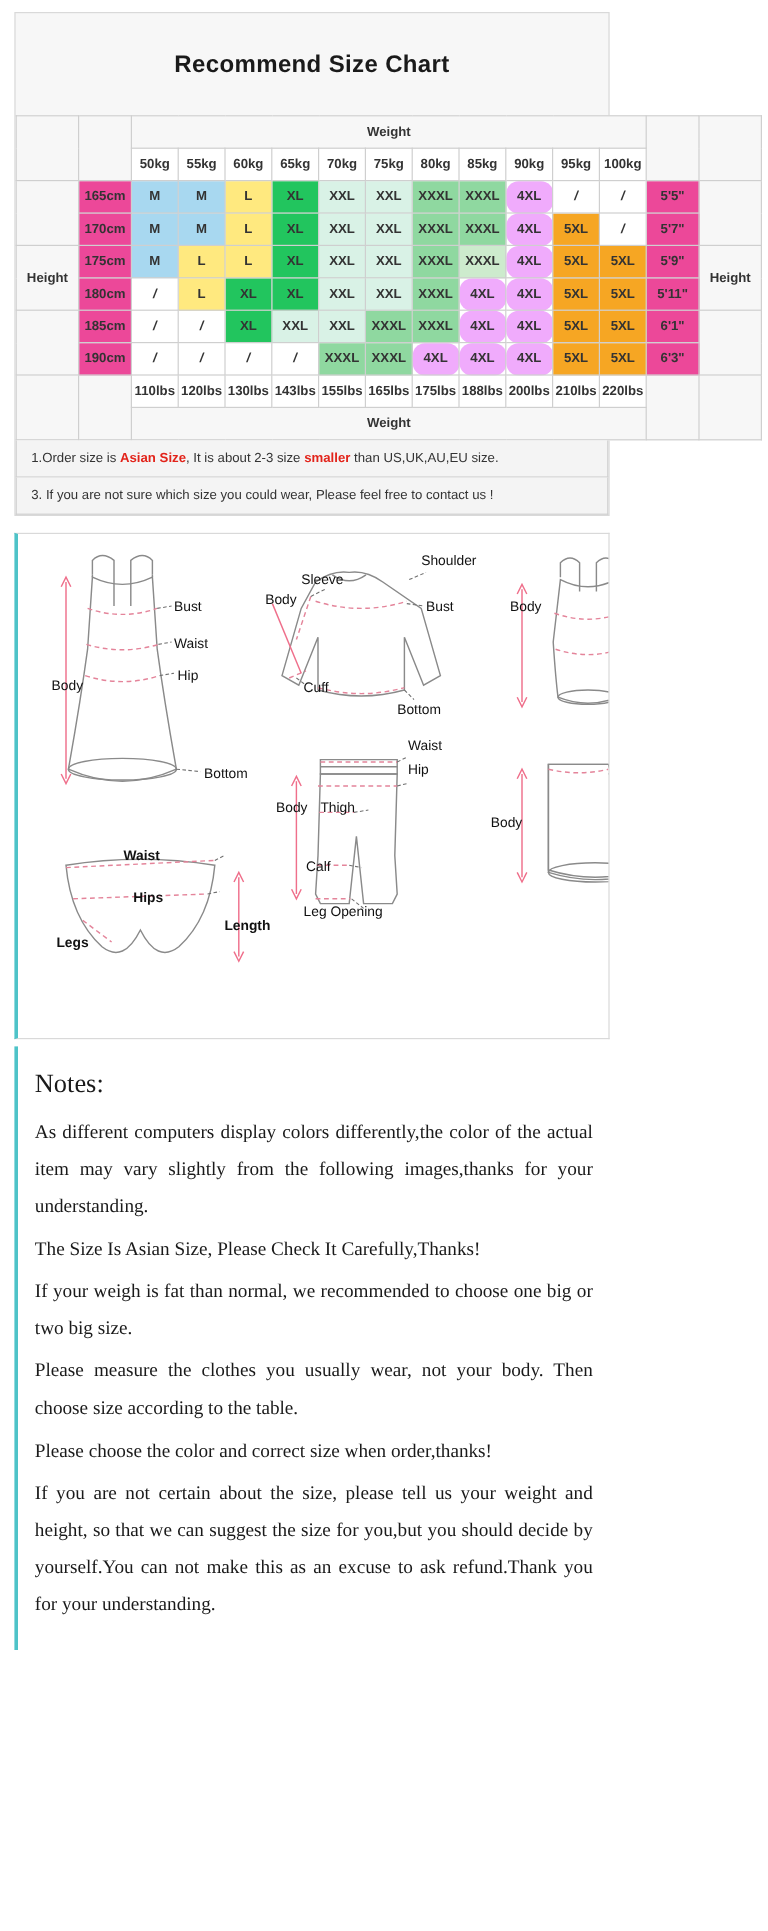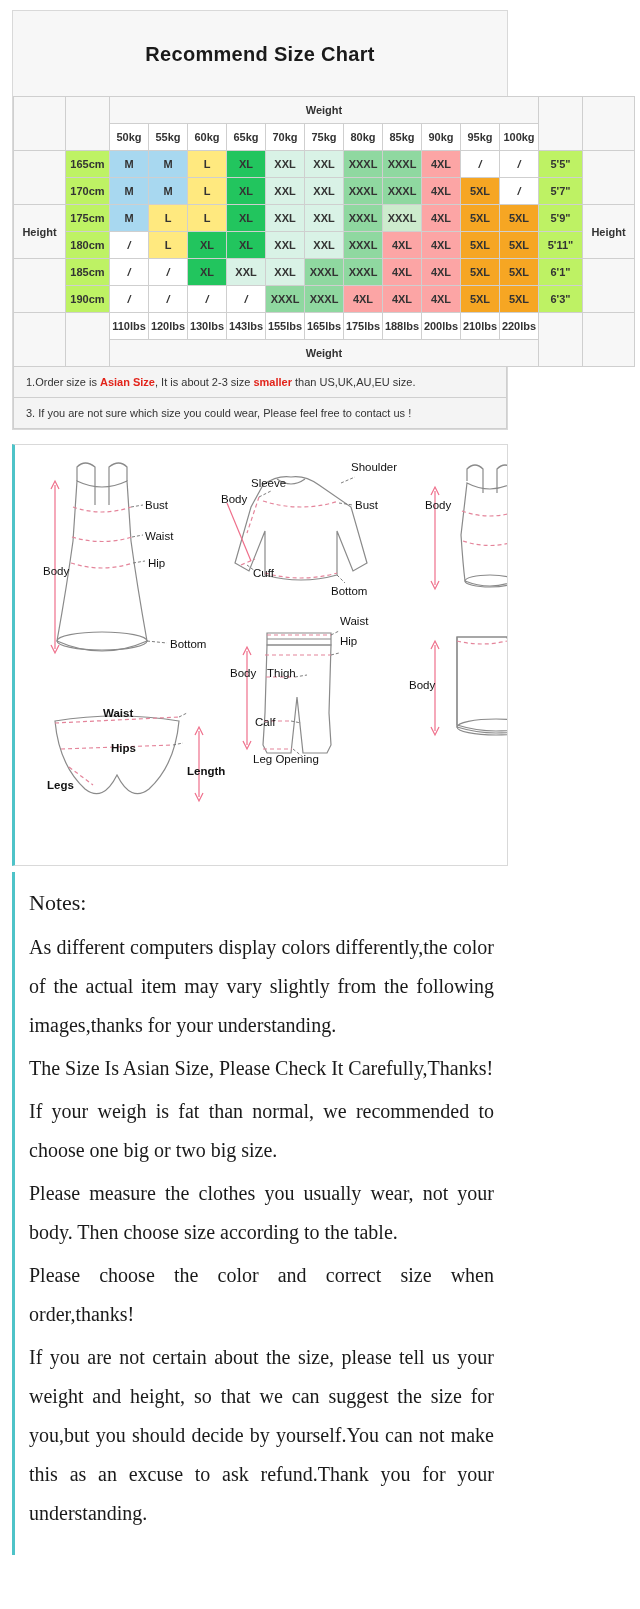--- a/index.html
+++ b/index.html
@@ -36,29 +36,29 @@
     text-align:center;
     font-size:11px;
     height:26px;
     font-weight:bold;
     color:#333;
     padding:0;
   }
   td.corner{background:#f7f7f7;border:1px solid #cfcfcf;}
   td.hdr{background:#ffffff;color:#333;font-weight:bold;font-size:11px;}
   td.axis{background:#f7f7f7;font-weight:bold;font-size:11px;}
-  td.side{background:#bef264;font-weight:bold;font-size:11px;margin-left:36px;}
+  td.side{background:#ec4899;font-weight:bold;font-size:11px;margin-left:36px;}
   td.cell{font-size:11px;font-weight:bold;}
   .c-blue{background:#a8d8f0;color:#333;}
   .c-yellow{background:#ffe97f;color:#333;}
   .c-pink{background:#22c55e;color:#333;}
   .c-mint{background:#d9f2e6;color:#333;}
   .c-green{background:#8fd8a0;color:#333;}
   .c-lgreen{background:#cdebcd;color:#333;}
-  .c-cyan{background:#fca5a5;color:#333;}
+  .c-cyan{background:#f0abfc;color:#333;border-radius:10px;}
   .c-orange{background:#f6a623;color:#ffffff;}
   .c-white{background:#ffffff;color:#e06c6c;font-style:italic;}
 
   .notes-row{
     border:1px solid #cfcfcf;
     border-top:none;
     background:#f4f4f4;
     font-size:11px;
     padding:9px 12px;
     color:#333;
@@ -86,21 +86,21 @@
   }
   .notes-panel h3{
     font-family:"Liberation Serif", serif;
     font-size:22px;
     font-weight:normal;
     margin:4px 0 12px 0;
     color:#1a1a1a;
   }
   .notes-panel p{
     font-family:"Liberation Serif", serif;
-    font-size:20px;
+    font-size:16px;
     line-height:1.95;
     margin:0 0 4px 0;
     color:#1a1a1a;
     text-align:justify;
   }
 </style>
 </head>
 <body>
 
 <div class="page">

